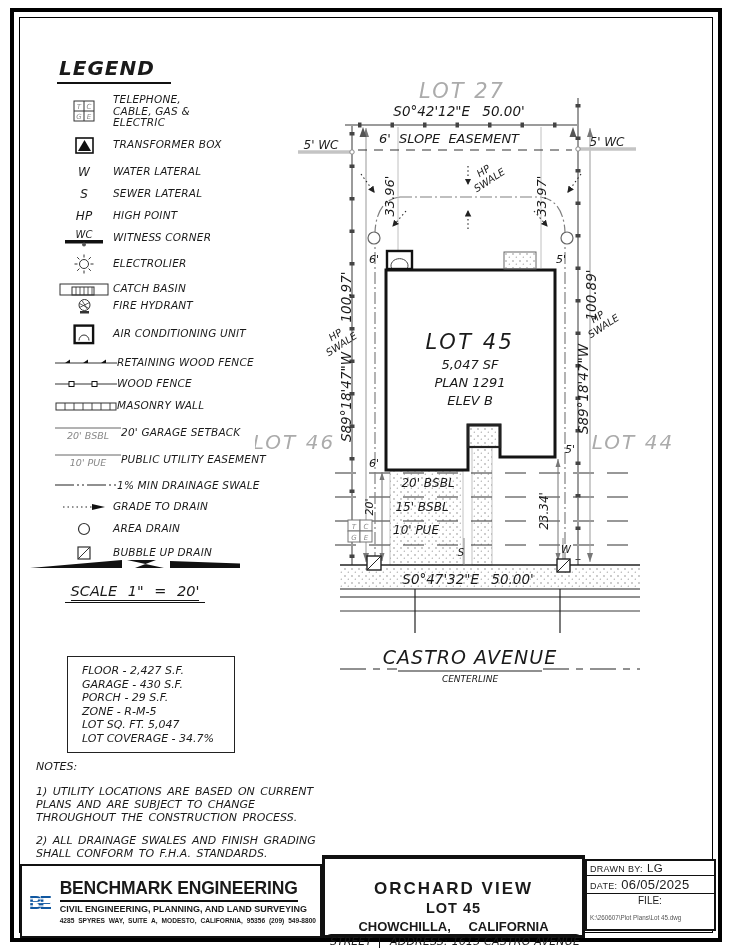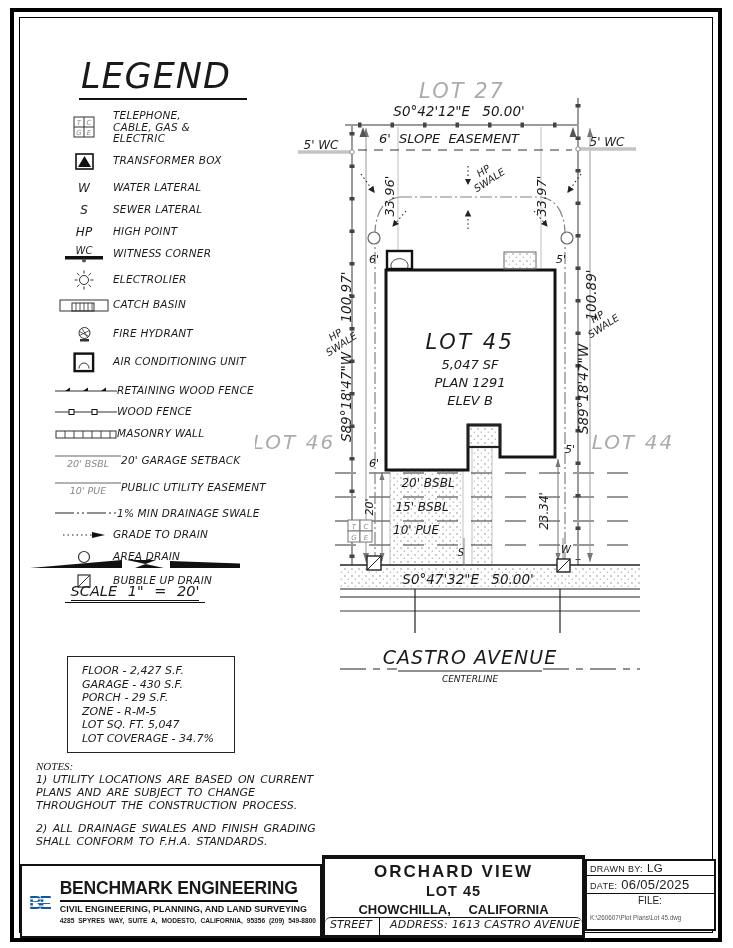--- a/index.html
+++ b/index.html
@@ -3,56 +3,56 @@
 <meta charset="utf-8">
 <style>
   * { box-sizing: border-box; margin:0; padding:0; }
   body { background:#e9e9e9; }
   .sheet { position:relative; width:733px; height:948px; background:#fff;
            font-family:"DejaVu Sans", sans-serif; overflow:hidden; color:#1a1a1a; }
   .b-outer { position:absolute; left:10px; top:8px; width:712px; height:934px; border:4px solid #000; }
   .b-inner { position:absolute; left:19px; top:17px; width:694px; height:916px; border:1.5px solid #000; }
   
   .legend { position:absolute; left:55px; top:56px; width:258px; }
-  .legend-title { font-size:35px; font-weight:normal; font-style:italic; letter-spacing:1px;
-                  border-bottom:2px solid #111; display:inline-block; padding:0 16px 2px 2px; margin-left:24px;}
+  .legend-title { font-size:20px; font-weight:bold; font-style:italic; letter-spacing:1px;
+                  border-bottom:2px solid #111; display:inline-block; padding:0 16px 2px 2px; margin-left:2px;}
   .lrows { margin-top:10px; }
   .lrow { display:flex; align-items:center; }
   .lsym { flex:0 0 58px; display:flex; justify-content:center; align-items:center; }
   .llab { font-style:italic; font-size:10.5px; letter-spacing:.2px; line-height:11.5px; width:180px; }
   .symtxt { font-style:italic; font-size:12px; }
   
   .scalebox { position:absolute; left:28px; top:556px; width:214px; text-align:center; }
   .scaletxt { display:inline-block; margin-top:7px; font-style:italic; font-size:14.5px;
               border-bottom:1.5px solid #111; padding:0 6px 3px 6px; word-spacing:6px;}
   .scaletxt > span { border-bottom:1.5px solid #111; padding-bottom:1px; }
   
   .stats { position:absolute; left:67px; top:656px; width:168px; border:1.6px solid #222;
            padding:7px 6px 7px 14px; }
   .stats div { font-style:italic; font-size:11px; line-height:13.5px; white-space:nowrap; }
   
   .notes { position:absolute; left:36px; top:760px; width:302px; font-style:italic; font-size:11px; line-height:13px; }
-  .notes .nh { margin-bottom:0;font-family:Liberation Serif, serif; }
+  .notes .nh { margin-bottom:12px; }
   .notes p { margin-bottom:10px; word-spacing:2px; }
   
   .plansvg { position:absolute; left:255px; top:75px; }
   .pt { font-family:"DejaVu Sans", sans-serif; font-style:italic; fill:#1a1a1a; }
   .lot { fill:#ababab; letter-spacing:2px; }
   
   .tb { position:absolute; background:#fff; font-family:"Liberation Sans", sans-serif; }
   .tb-left { left:20px; top:864px; width:302px; height:74px; border:2.5px solid #111;
              display:flex; align-items:center; padding:4px 4px 4px 7px; }
   .tb-left .txt { margin-left:9px; }
   .company { font-size:17.5px; font-weight:900; letter-spacing:-.2px; border-bottom:2px solid #111;
              display:inline-block; padding-bottom:1px; white-space:nowrap;}
   .tagline { font-size:9px; font-weight:bold; margin-top:2px; white-space:nowrap; }
   .addr { font-size:6.6px; font-weight:bold; margin-top:3px; white-space:nowrap; word-spacing:2px;}
   .tb-center { left:322px; top:855px; width:263px; height:83px; border:3px solid #111; border-top-width:4px;
                display:flex; flex-direction:column; }
-  .tb-center .main { flex:1; text-align:center; padding-top:3px; }
+  .tb-center .main { flex:1; text-align:center; padding-top:20px; }
   .proj { font-size:17px; font-weight:800; letter-spacing:2px; }
   .projlot { font-size:14.5px; font-weight:800; letter-spacing:1px; margin-top:1px; }
   .city { font-size:13px; font-weight:800; word-spacing:14px; margin-top:3px; }
   .streetrow { border-top:1.5px solid #111; height:19px; display:flex; align-items:flex-start;
                font-style:italic; font-size:11px; font-family:"DejaVu Sans", sans-serif;border-radius:6px;}
   .streetrow .sl { width:54px; padding-left:5px; }
   .streetrow .sdiv { width:1px; height:100%; background:#111; }
   .streetrow .sa { padding-left:10px; letter-spacing:.2px; white-space:nowrap;}
   .tb-right { left:585px; top:859px; width:131px; height:72px; border:2.5px solid #111;
               display:flex; flex-direction:column; }
@@ -140,21 +140,21 @@
                 <line x1="17.5" y1="11" x2="20.5" y2="11"></line>
             <line x1="4.2" y1="4.2" x2="6.4" y2="6.4"></line>
                 <line x1="15.6" y1="15.6" x2="17.8" y2="17.8"></line>
             <line x1="17.8" y1="4.2" x2="15.6" y2="6.4"></line>
                 <line x1="6.4" y1="15.6" x2="4.2" y2="17.8"></line>
           </g>
             </svg>
           </span>
         <span class="llab">ELECTROLIER</span>
       </div>
-      <div class="lrow" style="margin-bottom:13px">
+      <div class="lrow" style="margin-bottom:1px">
         <span class="lsym">
           <svg width="50" height="15">
               <rect x="1" y="2" width="48" height="11" fill="none" stroke="#333"></rect>
           <rect x="13" y="5" width="22" height="8" fill="none" stroke="#333"></rect>
           <g stroke="#333" stroke-width=".8">
                 <line x1="17" y1="5" x2="17" y2="13"></line>
                 <line x1="21" y1="5" x2="21" y2="13"></line>
                 <line x1="25" y1="5" x2="25" y2="13"></line>
                 <line x1="29" y1="5" x2="29" y2="13"></line>
                 <line x1="33" y1="5" x2="33" y2="13"></line>

